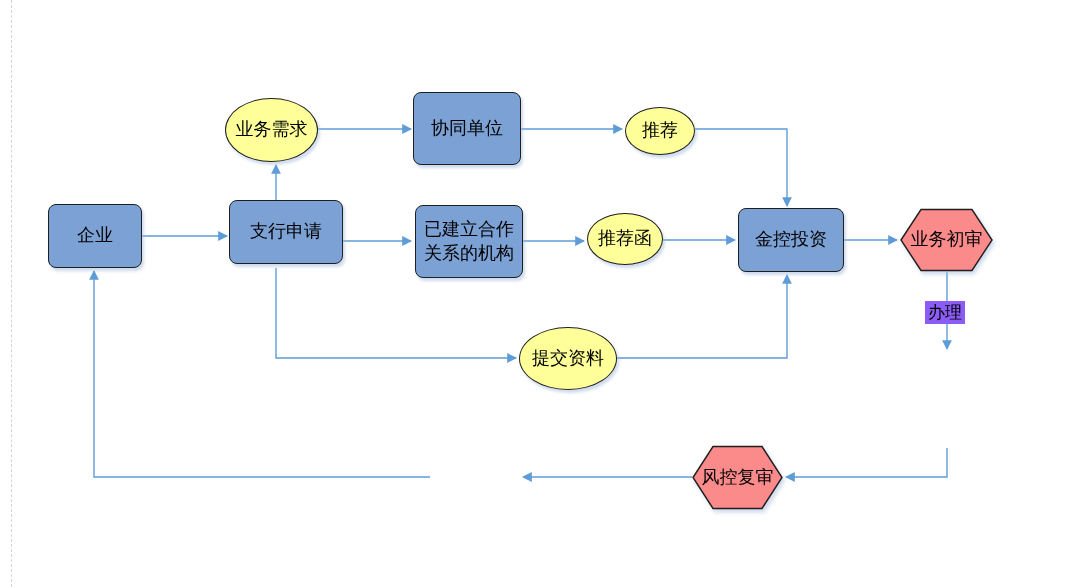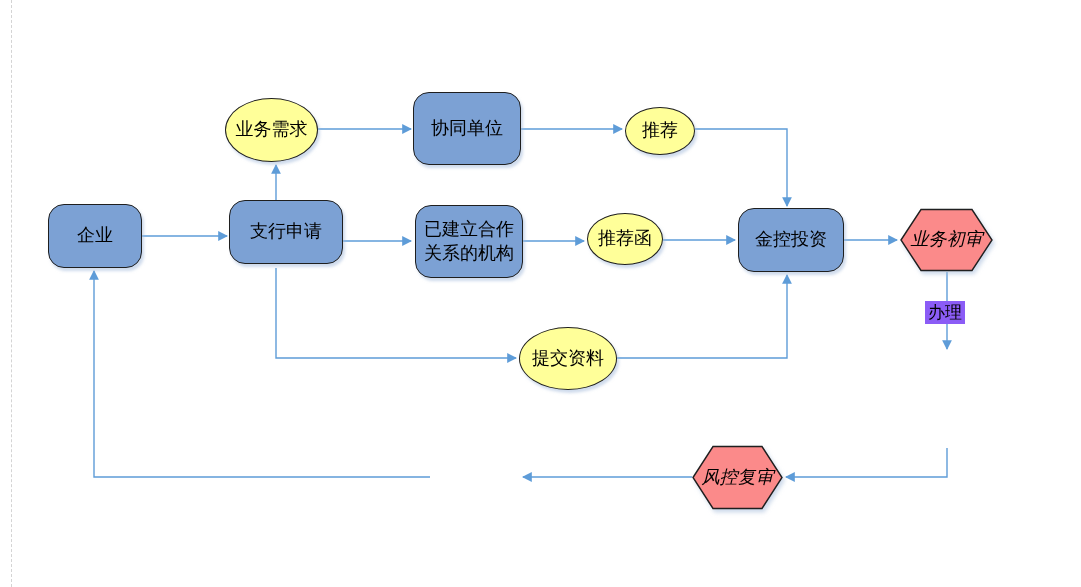--- a/index.html
+++ b/index.html
@@ -16,30 +16,30 @@
   .arrowhead { fill:var(--connector,#5e9cd8); }
 
   .node {
     position:absolute; display:flex; align-items:center; justify-content:center;
     text-align:center; font-size:18px; line-height:1.32; box-sizing:border-box;
   }
   .lbl { white-space:pre-wrap; position:relative; z-index:1; }
   .rect {
     background:var(--process_fill,#7ca1d4);
     border:1.4px solid var(--shape_border,#1f1f1f);
-    border-radius:16px;
+    border-radius:8px;
     box-shadow:2px 3px 3px rgba(168,190,220,0.55);
   }
   .ellipse {
     background:var(--terminal_fill,#ffff99);
     border:1.4px solid var(--shape_border,#1f1f1f);
     border-radius:50%;
     box-shadow:2px 3px 3px rgba(168,190,220,0.55);
   }
-  .hex { filter:drop-shadow(2px 3px 2px rgba(168,190,220,0.6));font-style:italic; }
+  .hex { filter:drop-shadow(2px 3px 2px rgba(168,190,220,0.6)); }
   .hex svg { position:absolute; left:0; top:0; width:100%; height:100%; }
   .hex polygon {
     fill:var(--review_fill,#fb8a8a);
     stroke:var(--shape_border,#1f1f1f); stroke-width:1.4;
   }
   .hex-big { font-size:17px; line-height:1.55; }
   .edge-label {
     position:absolute; background:#8b5cf6; padding:0 3px; font-size:17px;
   }
 </style>

